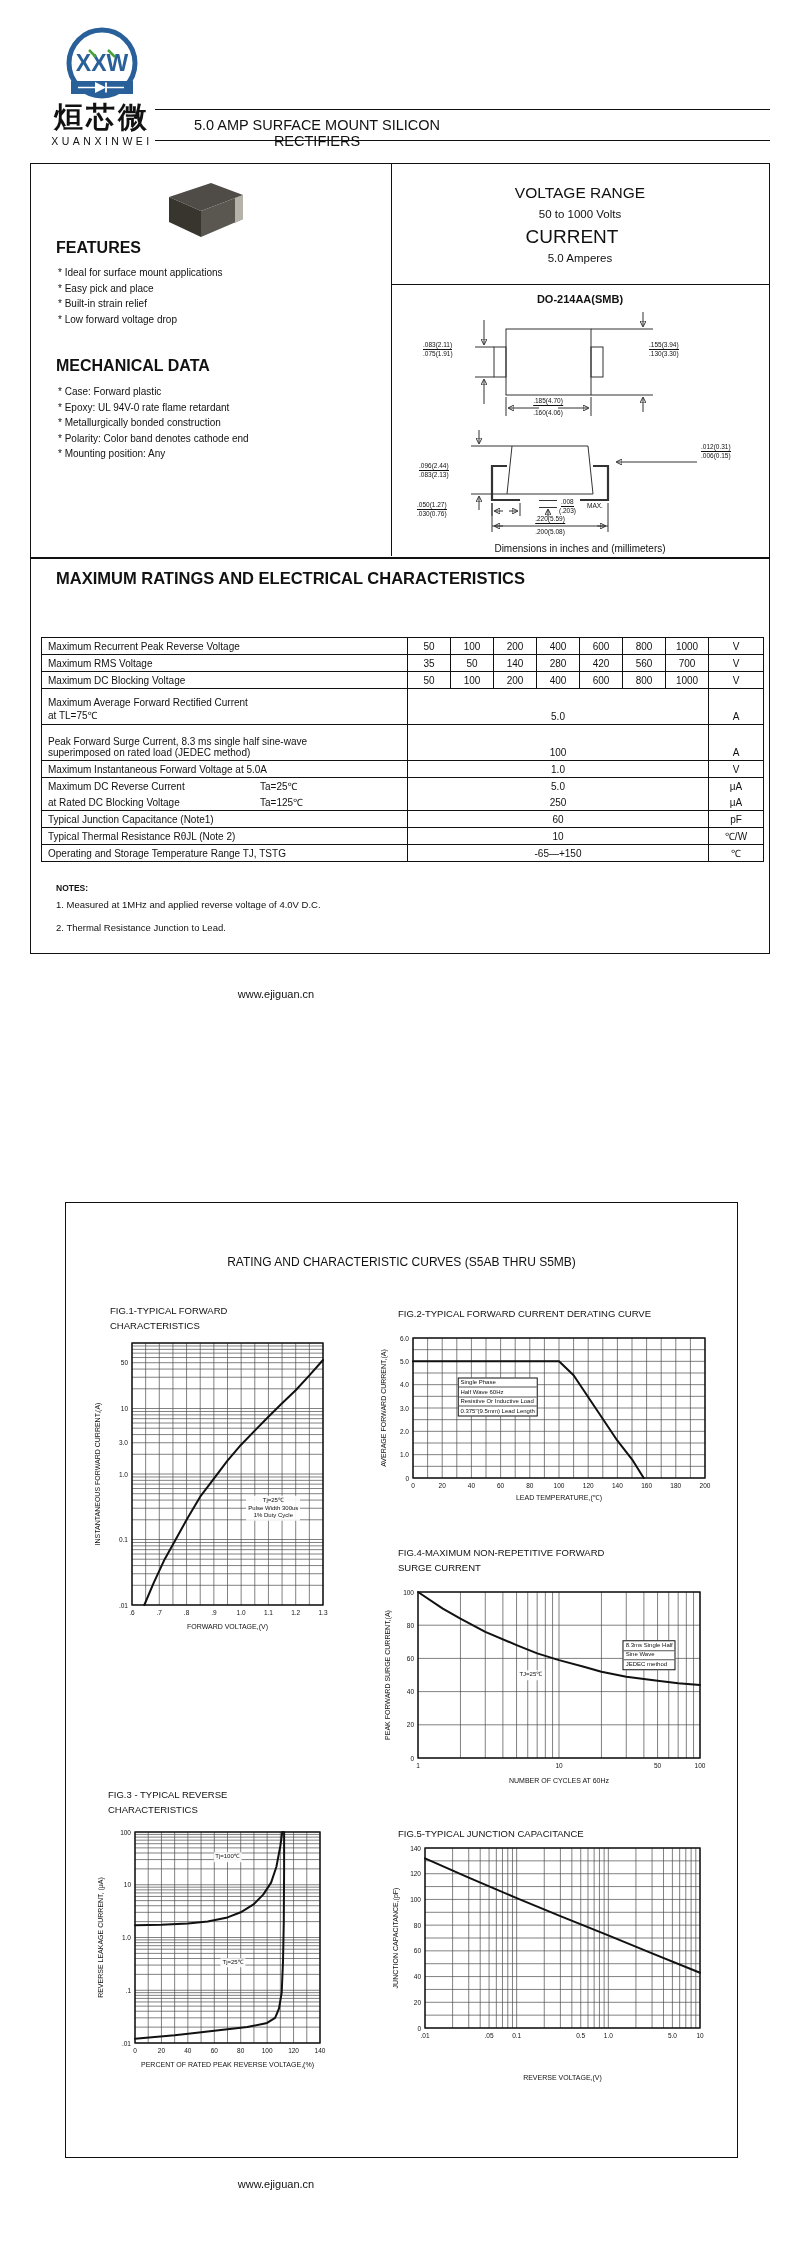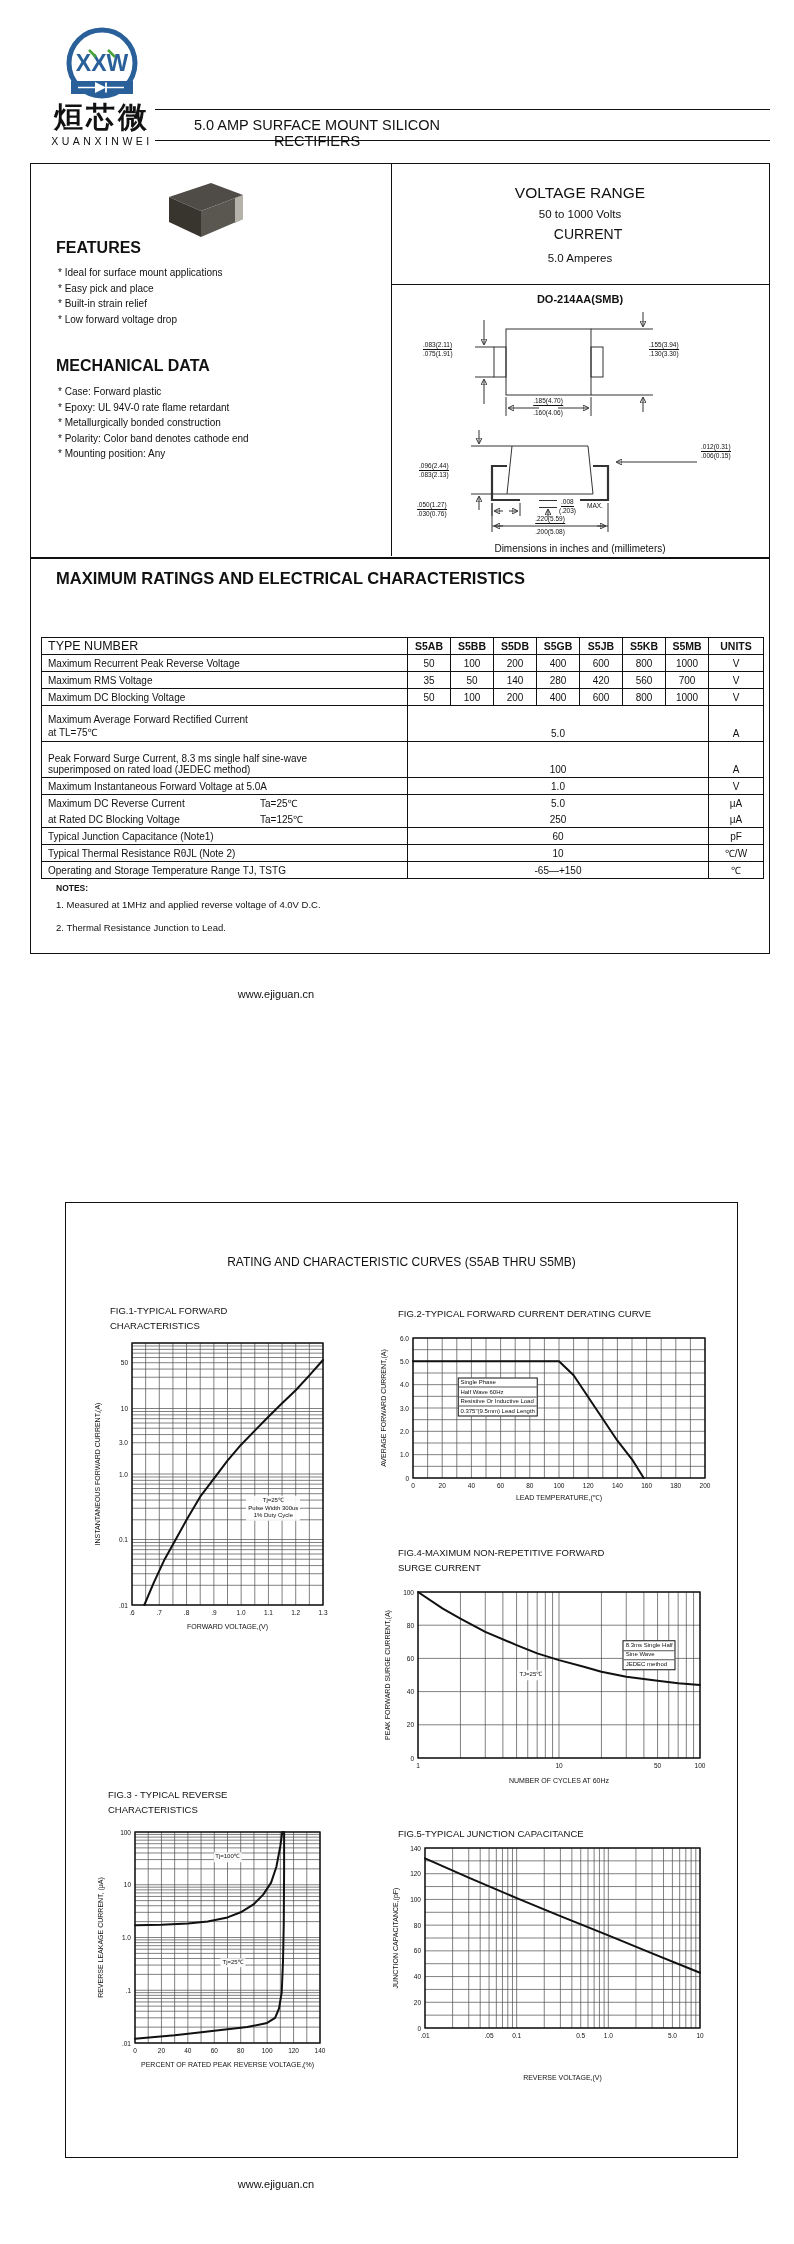--- a/index.html
+++ b/index.html
@@ -102,21 +102,21 @@
     <div class="abs" style="left:27px;top:220px">
       <div class="li">* Case: Forward plastic</div>
       <div class="li">* Epoxy: UL 94V-0 rate flame retardant</div>
       <div class="li">* Metallurgically bonded construction</div>
       <div class="li">* Polarity: Color band denotes cathode end</div>
       <div class="li">* Mounting position: Any</div>
     </div>
 
     <div class="abs ctr spec-big" style="left:360px;top:20px;width:378px">VOLTAGE RANGE</div>
     <div class="abs ctr spec-sm" style="left:360px;top:44px;width:378px">50 to 1000 Volts</div>
-    <div class="abs ctr" style="left:368px;top:62px;width:378px;font-size:14px">CURRENT</div>
+    <div class="abs ctr" style="left:352px;top:62px;width:378px;font-size:19px">CURRENT</div>
     <div class="abs ctr spec-sm" style="left:360px;top:88px;width:378px">5.0 Amperes</div>
     <div class="abs" style="left:360px;top:120px;width:378px;border-top:1.5px solid #111"></div>
     <div class="abs ctr pkgname" style="left:360px;top:129px;width:378px">DO-214AA(SMB)</div>
 
     <div class="abs dims" style="left:360px;top:140px;width:378px;height:237px">
       <svg width="378" height="237">
         <defs>
           <marker id="ah" markerWidth="6" markerHeight="6" refX="5" refY="3" orient="auto">
             <path d="M0 0L6 3L0 6z" fill="#333" stroke="none"></path>
           </marker>
@@ -183,31 +183,20 @@
           <col style="width:43px">
           <col style="width:43px">
           <col style="width:43px">
         <col style="width:43px">
           <col style="width:43px">
           <col style="width:43px">
           <col style="width:43px">
         <col style="width:55px">
       </colgroup>
       <tbody>
-          <tr>
-        <th class="first">TYPE NUMBER</th>
-        <th>S5AB</th>
-        <th>S5BB</th>
-        <th>S5DB</th>
-        <th>S5GB</th>
-        <th>S5JB</th>
-        <th>S5KB</th>
-        <th>S5MB</th>
-        <th>UNITS</th>
-      </tr>
       <tr>
         <td class="lbl">Maximum Recurrent Peak Reverse Voltage</td>
         <td class="v">50</td>
         <td class="v">100</td>
         <td class="v">200</td>
         <td class="v">400</td>
         <td class="v">600</td>
         <td class="v">800</td>
         <td class="v">1000</td>
         <td class="u">V</td>

